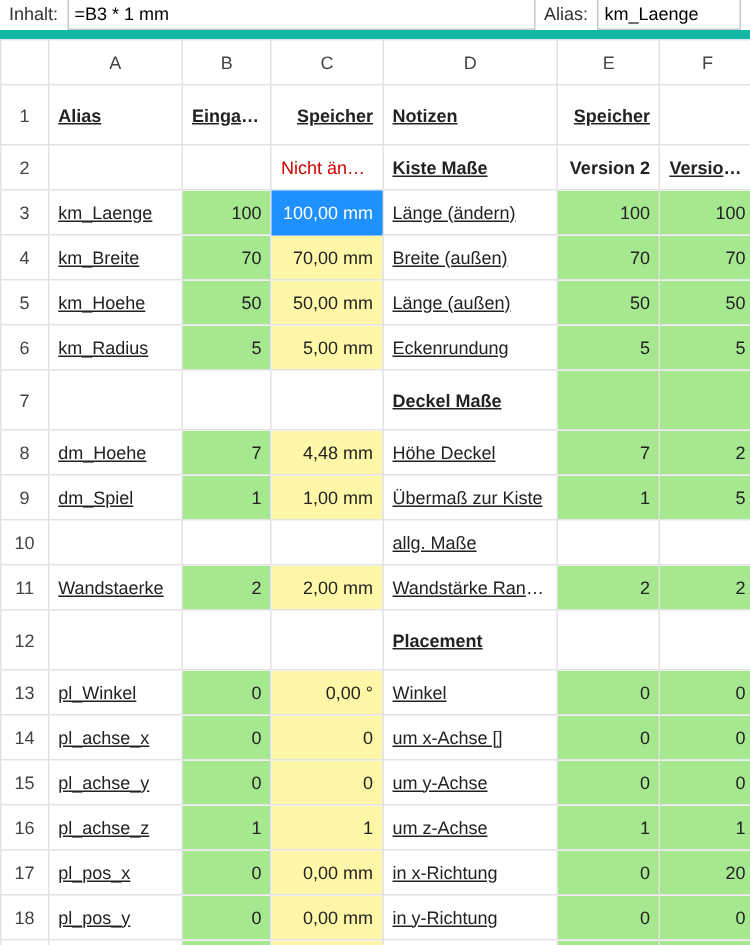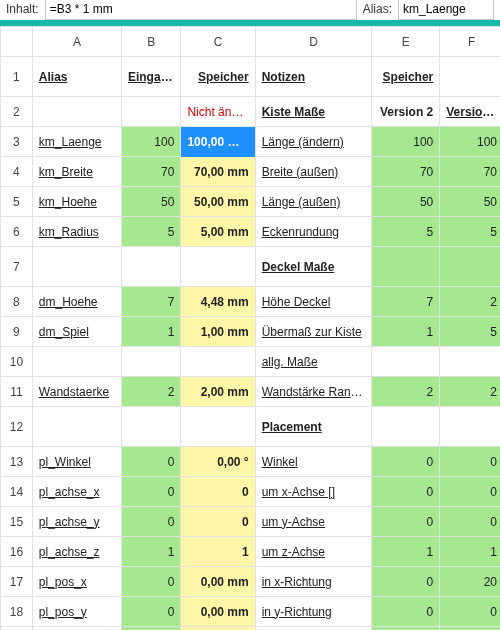--- a/index.html
+++ b/index.html
@@ -87,21 +87,21 @@
   .hdr-cell {
     font-weight: 600;
     text-decoration: underline;
   }
   .bold { font-weight: 700; }
   .red  { color: #d40000; }
   .num-r { text-align: right; }
   .txt-l { text-align: left; text-decoration: underline; }
 
   .green  { background: #a5e88f !important; }
-  .yellow { background: #fff7a8 !important; font-weight: bold; }
+  .yellow { background: #fff7a8 !important; }
 
   .selected {
     background: #1e90ff !important;
     color: #fff !important;
     outline: 2px solid #1e90ff;
     outline-offset: -2px;
   }
 
   tr.row-tall td, tr.row-tall th { height: 40px; }
 </style>

